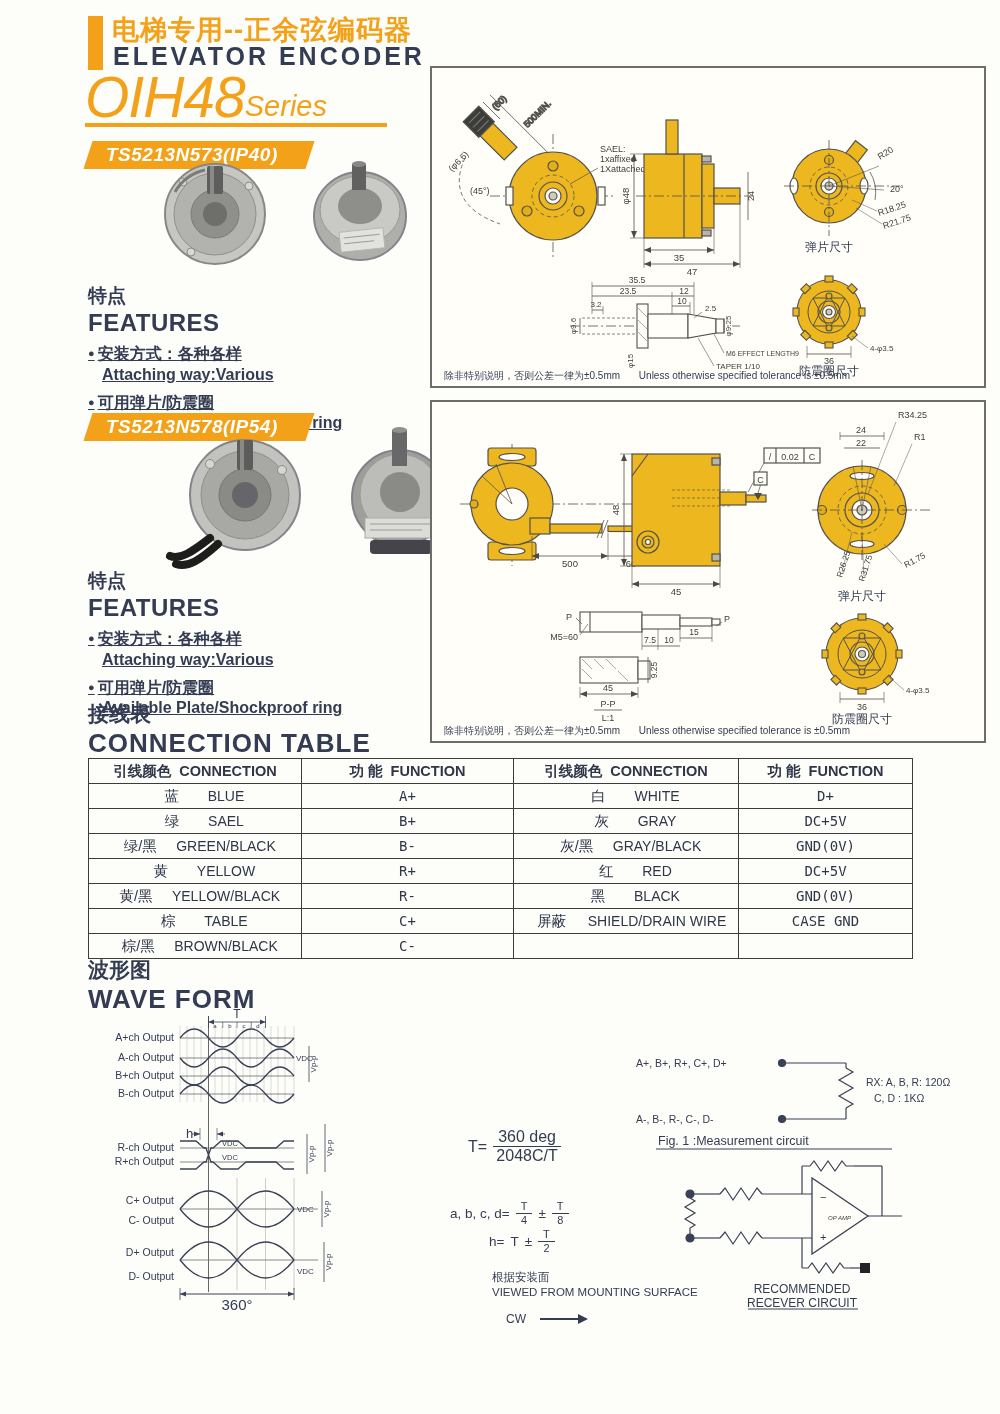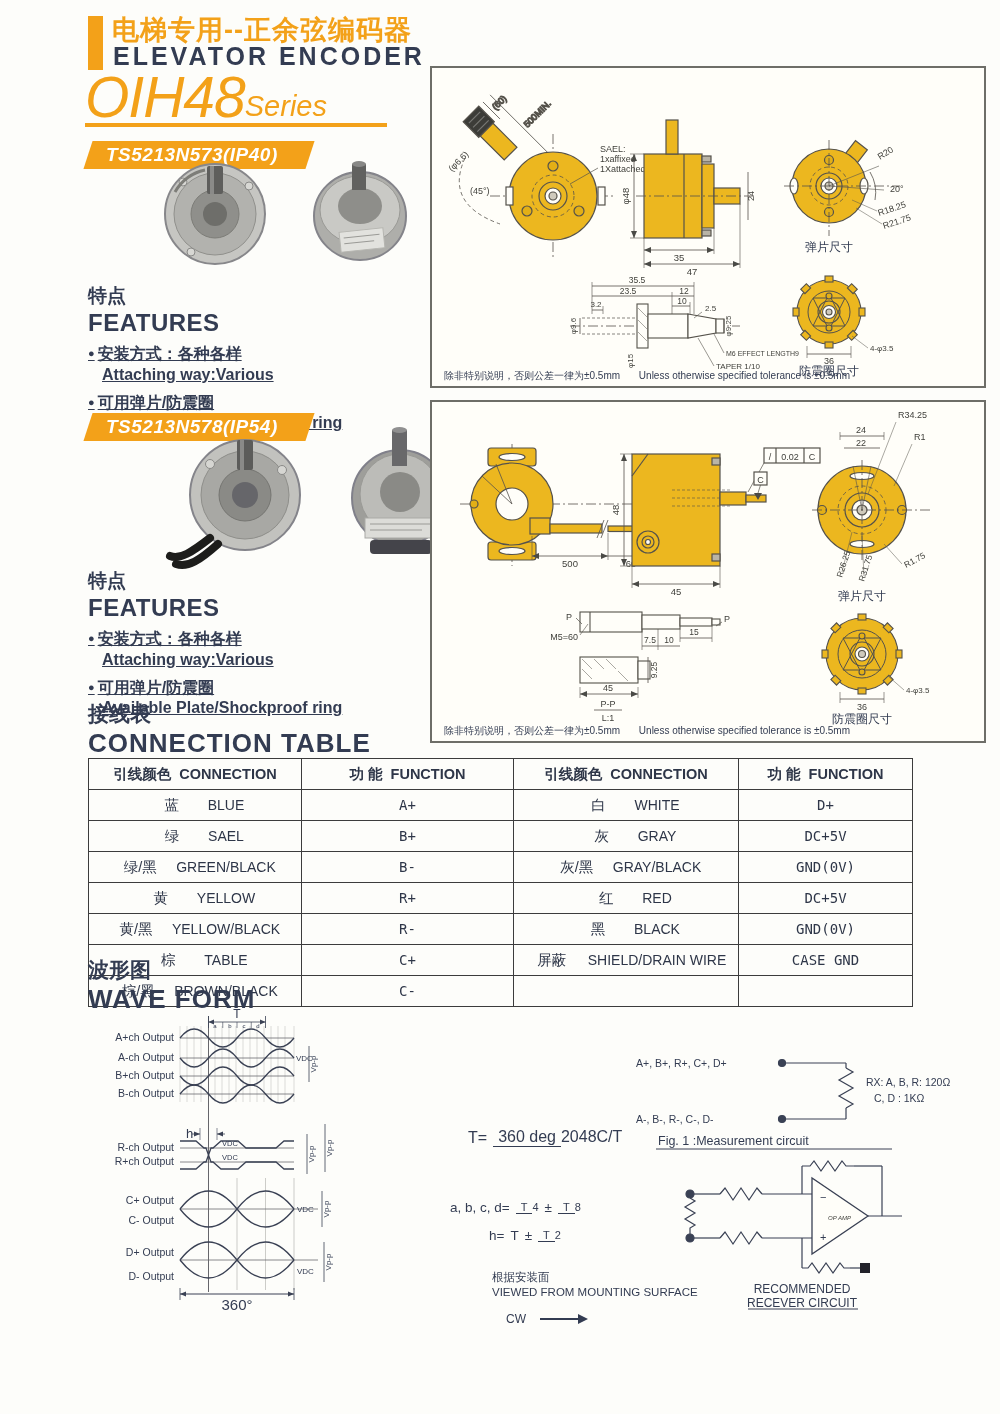--- a/index.html
+++ b/index.html
@@ -28,27 +28,27 @@
   .features .enh{font-size:24px;font-weight:bold;letter-spacing:0.5px;}
   .feat-item{margin-top:7px;font-size:16px;font-weight:bold;line-height:1.3;text-decoration:underline;}
   .feat-item .cn::before{content:"●";font-size:11px;margin-right:3px;vertical-align:2px;}
   .feat-item .en{display:block;margin-left:14px;}
   .sec-head .cnh{font-size:21px;font-weight:bold;}
   .sec-head .enh{font-size:26px;font-weight:bold;letter-spacing:1px;}
   .drawbox{border:2px solid #6e6e68;background:#fffef9;}
   .tolnote{position:absolute;left:12px;bottom:3px;font-size:10px;white-space:nowrap;color:var(--navy);}
   .tolnote .en{margin-left:16px;}
   table.conn{border-collapse:collapse;table-layout:fixed;width:824px;}
-  table.conn td{border:1.5px solid #3c3c3c;height:31px;padding:0;font-size:14px;color:#2e3648;margin-top:44px;}
+  table.conn td{border:1.5px solid #3c3c3c;height:25px;padding:0;font-size:14px;color:#2e3648;margin-top:44px;}
   .ccell{display:flex;align-items:center;justify-content:center;gap:10px;}
   .ccell .cn{min-width:52px;text-align:center;font-size:14.5px;}
   .hdrcell{display:flex;align-items:center;justify-content:center;gap:8px;font-weight:bold;font-size:14.5px;}
   .fcell{text-align:center;font-family:"DejaVu Sans Mono","Liberation Mono",monospace;font-size:14.5px;}
   .formula{display:flex;align-items:center;gap:6px;color:var(--navy);}
-  .frac{display:inline-flex;flex-direction:row;align-items:flex-start;line-height:1.15;}
+  .frac{display:inline-flex;flex-direction:column;align-items:center;line-height:1.15;}
   .frac .fn{border-bottom:1.4px solid var(--navy);padding:0 5px;}
   .cw-arrow{display:inline-block;width:46px;height:2px;background:var(--navy);position:relative;margin-left:8px;}
   .cw-arrow::after{content:"";position:absolute;right:-2px;top:-4px;border-left:10px solid var(--navy);
         border-top:5px solid transparent;border-bottom:5px solid transparent;}
   svg{display:block;}
   svg text{fill:#3f3f3a;font-family:"Liberation Sans","DejaVu Sans",sans-serif;}
   svg text.navy{fill:var(--navy);}
   svg text.cap{fill:var(--navy);font-size:12px;}
 </style>
 </head>

